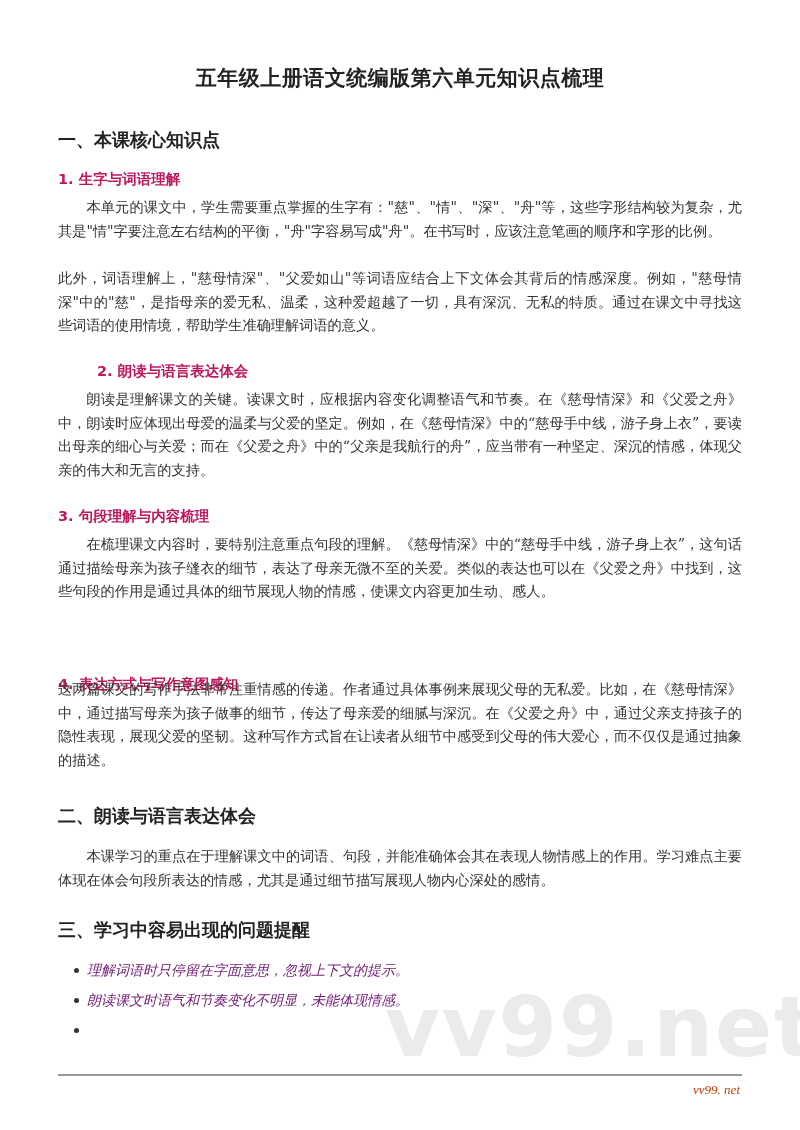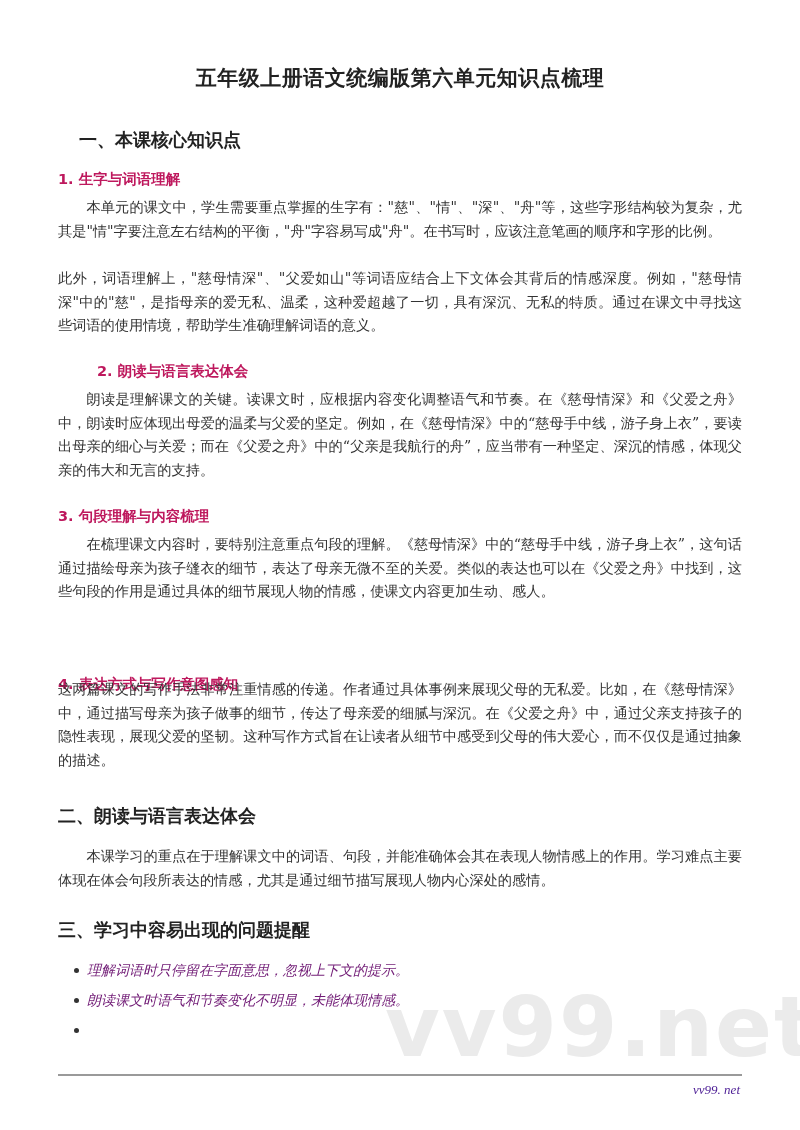--- a/index.html
+++ b/index.html
@@ -46,34 +46,34 @@
       font-weight: bold; font-size: 84px; color: #ebebeb; letter-spacing: 2px;
       line-height: 1; z-index: 0;
     }
     .content { position: relative; z-index: 1; }
     .footer-rule {
       position: absolute; left: 58px; top: 1074px; width: 684px; height: 2px; background: #9a9a9a;
     }
     .footer-text {
       position: absolute; right: 60px; top: 1082px;
       font-family: "Liberation Serif", "DejaVu Serif", serif;
-      font-style: italic; font-size: 13px; color: #4c1d95;
+      font-style: italic; font-size: 13px; color: #c2410c;
     }
   </style>
 </head>
 <body>
 
 <div class="page">
 
   <div class="watermark">vv99.net</div>
 
   <div class="content">
     <h1 class="doc-title">五年级上册语文统编版第六单元知识点梳理</h1>
 
-    <h2 class="h1" style="top:128px;margin-left:21px;">一、本课核心知识点</h2>
+    <h2 class="h1" style="top:128px;">一、本课核心知识点</h2>
 
     <h3 class="h2" style="top:170px;">1. 生字与词语理解</h3>
     <p class="para indent" style="top:196px;">本单元的课文中，学生需要重点掌握的生字有："慈"、"情"、"深"、"舟"等，这些字形结构较为复杂，尤其是"情"字要注意左右结构的平衡，"舟"字容易写成"舟"。在书写时，应该注意笔画的顺序和字形的比例。</p>
     <p class="para" style="top:267px;">此外，词语理解上，"慈母情深"、"父爱如山"等词语应结合上下文体会其背后的情感深度。例如，"慈母情深"中的"慈"，是指母亲的爱无私、温柔，这种爱超越了一切，具有深沉、无私的特质。通过在课文中寻找这些词语的使用情境，帮助学生准确理解词语的意义。</p>
 
     <h3 class="h2" style="top:362px;margin-left:39px;">2. 朗读与语言表达体会</h3>
     <p class="para indent" style="top:388px;">朗读是理解课文的关键。读课文时，应根据内容变化调整语气和节奏。在《慈母情深》和《父爱之舟》中，朗读时应体现出母爱的温柔与父爱的坚定。例如，在《慈母情深》中的“慈母手中线，游子身上衣”，要读出母亲的细心与关爱；而在《父爱之舟》中的“父亲是我航行的舟”，应当带有一种坚定、深沉的情感，体现父亲的伟大和无言的支持。</p>
 
     <h3 class="h2" style="top:507px;">3. 句段理解与内容梳理</h3>
     <p class="para indent" style="top:533px;">在梳理课文内容时，要特别注意重点句段的理解。《慈母情深》中的“慈母手中线，游子身上衣”，这句话通过描绘母亲为孩子缝衣的细节，表达了母亲无微不至的关爱。类似的表达也可以在《父爱之舟》中找到，这些句段的作用是通过具体的细节展现人物的情感，使课文内容更加生动、感人。</p>

